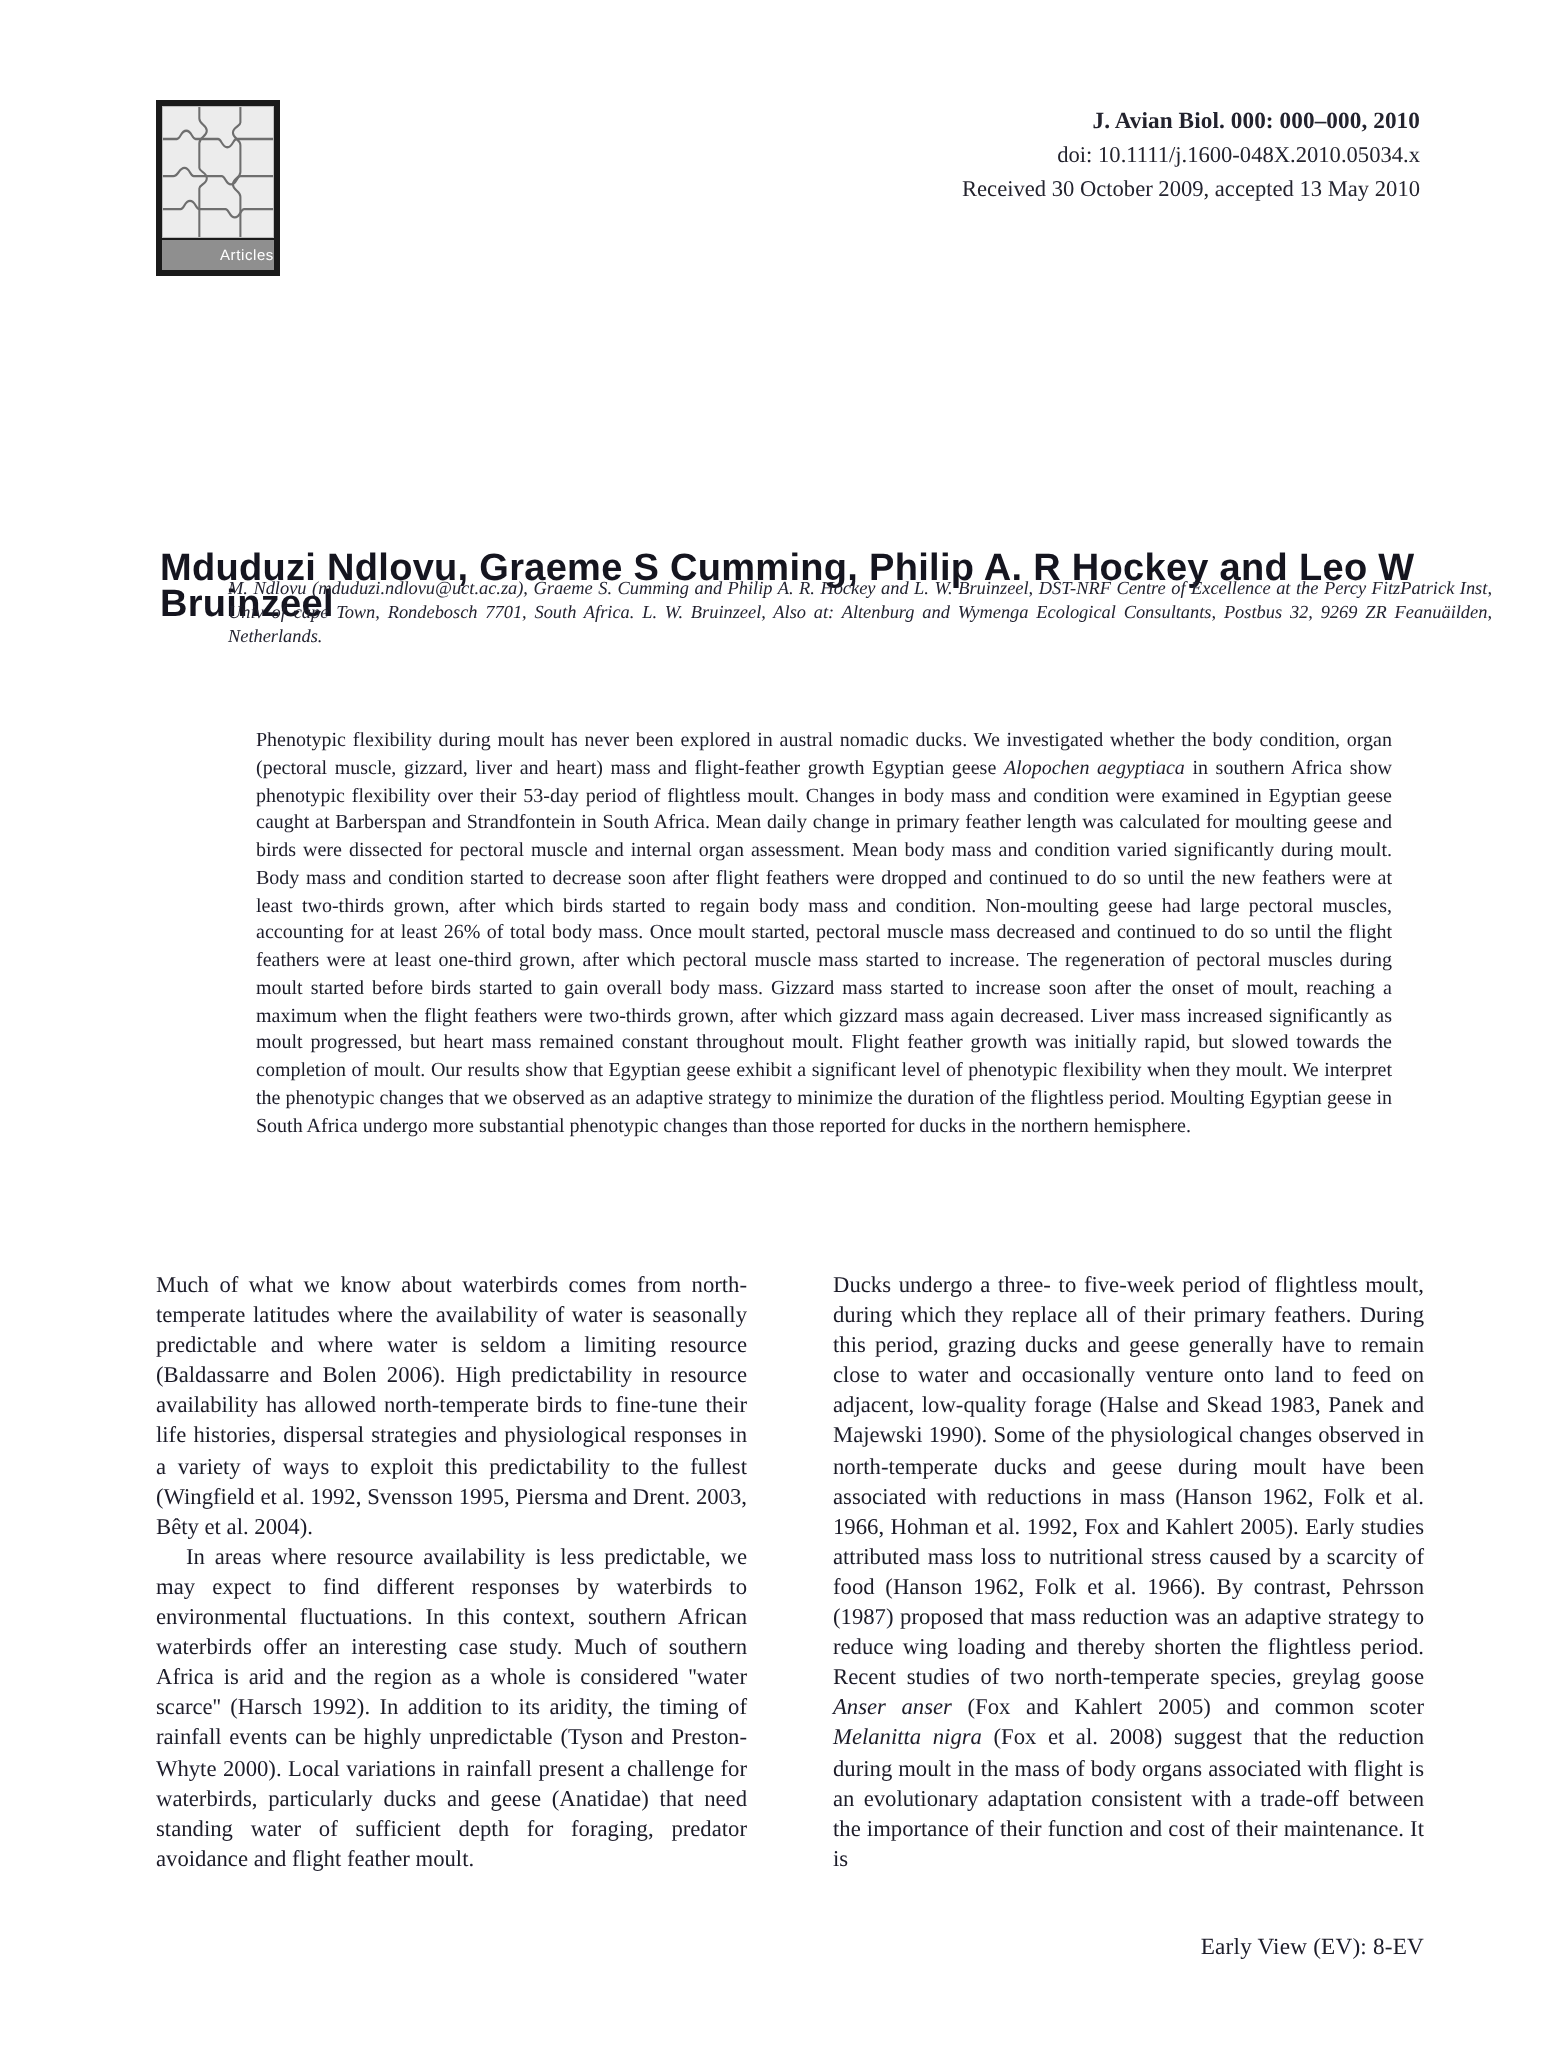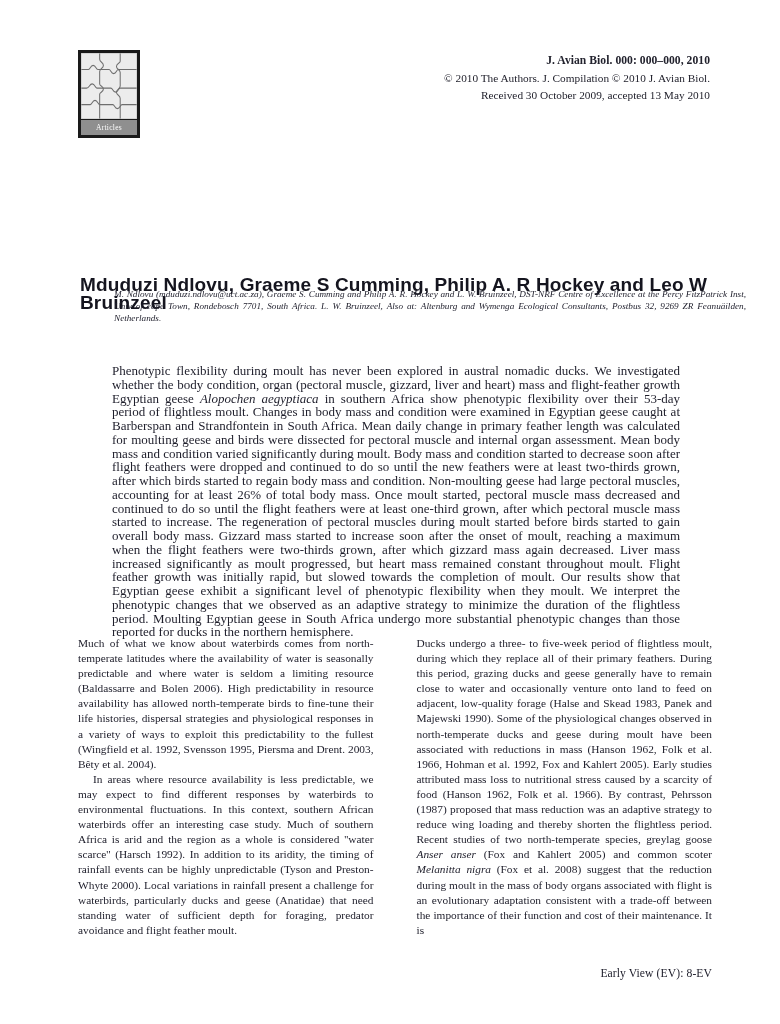--- a/index.html
+++ b/index.html
@@ -52,24 +52,24 @@
   .brand-puzzle {
     flex: 1 1 auto;
     display: block;
     width: 100%;
     height: 64px;
   }
   .brand-label {
     height: 15px;
     background: #8f8f8f;
     color: #ffffff;
-    font-family: Liberation Serif, serif;
+    font-family: Liberation Sans, sans-serif;
     font-size: 7.5px;
     letter-spacing: 0.3px;
-    text-align: center;
+    text-align: right;
     line-height: 15px;
     border-top: 1px solid #1a1a1a;
   }
 
   .journal-meta {
     position: absolute;
     right: 0;
     top: 2px;
     width: 490px;
     text-align: right;
@@ -125,25 +125,25 @@
     font-size: 9.2px;
     line-height: 12.1px;
     text-align: justify;
     color: #232330;
     margin-left: 34px;
   }
 
   
   .abstract {
     position: absolute;
-    left: 112px;
+    left: 128px;
     top: 364px;
     width: 568px;
     font-family: "Liberation Serif", serif;
-    font-size: 13px;
+    font-size: 10px;
     line-height: 13.75px;
     text-align: justify;
     text-justify: inter-word;
     color: #1d1d2a;
     hyphens: manual;
   }
   .abstract em { font-style: italic; }
 
   
   .columns {
@@ -195,21 +195,21 @@
           <path d="M20,0 L20,6 C20,9 24,9 24,12 C24,15 20,15 20,18 L20,30 C20,32 24,32 24,35 C24,38 20,38 20,40 L20,64"></path>
           <path d="M42,0 L42,8 C42,10 38,10 38,13 C38,16 42,16 42,19 L42,32 C42,35 38,35 38,38 C38,41 42,41 42,44 L42,64"></path>
         </g>
         <rect x="0" y="0" width="60" height="64" fill="none" stroke="#bdbdbd" stroke-width="1"></rect>
       </svg>
       <div class="brand-label">Articles</div>
     </div>
 
     <div class="journal-meta">
       <span class="line ref">J. Avian Biol. 000: 000–000, 2010</span>
-      <span class="line">© 2010 The Authors. J. Compilation © 2010 J. Avian Biol.</span>
+      <span class="line">doi: 10.1111/j.1600-048X.2010.05034.x</span>
       <span class="line">Received 30 October 2009, accepted 13 May 2010</span>
     </div>
   </div>
 
 
   <div class="authors">Mduduzi Ndlovu, Graeme S Cumming, Philip A. R Hockey and Leo W Bruinzeel</div>
 
   <div class="affiliation">M. Ndlovu (mduduzi.ndlovu@uct.ac.za), Graeme S. Cumming and Philip A. R. Hockey and L. W. Bruinzeel, DST-NRF Centre of Excellence at the Percy FitzPatrick Inst, Univ of cape Town, Rondebosch 7701, South Africa. L. W. Bruinzeel, Also at: Altenburg and Wymenga Ecological Consultants, Postbus 32, 9269 ZR Feanuäilden, Netherlands.</div>
 
   <div class="abstract"><span>Phenotypic flexibility during moult has never been explored in austral nomadic ducks. We investigated whether the body condition, organ (pectoral muscle, gizzard, liver and heart) mass and flight-feather growth Egyptian geese </span><em>Alopochen aegyptiaca</em><span> in southern Africa show phenotypic flexibility over their 53-day period of flightless moult. Changes in body mass and condition were examined in Egyptian geese caught at Barberspan and Strandfontein in South Africa. Mean daily change in primary feather length was calculated for moulting geese and birds were dissected for pectoral muscle and internal organ assessment. Mean body mass and condition varied significantly during moult. Body mass and condition started to decrease soon after flight feathers were dropped and continued to do so until the new feathers were at least two-thirds grown, after which birds started to regain body mass and condition. Non-moulting geese had large pectoral muscles, accounting for at least 26% of total body mass. Once moult started, pectoral muscle mass decreased and continued to do so until the flight feathers were at least one-third grown, after which pectoral muscle mass started to increase. The regeneration of pectoral muscles during moult started before birds started to gain overall body mass. Gizzard mass started to increase soon after the onset of moult, reaching a maximum when the flight feathers were two-thirds grown, after which gizzard mass again decreased. Liver mass increased significantly as moult progressed, but heart mass remained constant throughout moult. Flight feather growth was initially rapid, but slowed towards the completion of moult. Our results show that Egyptian geese exhibit a significant level of phenotypic flexibility when they moult. We interpret the phenotypic changes that we observed as an adaptive strategy to minimize the duration of the flightless period. Moulting Egyptian geese in South Africa undergo more substantial phenotypic changes than those reported for ducks in the northern hemisphere.</span></div>

